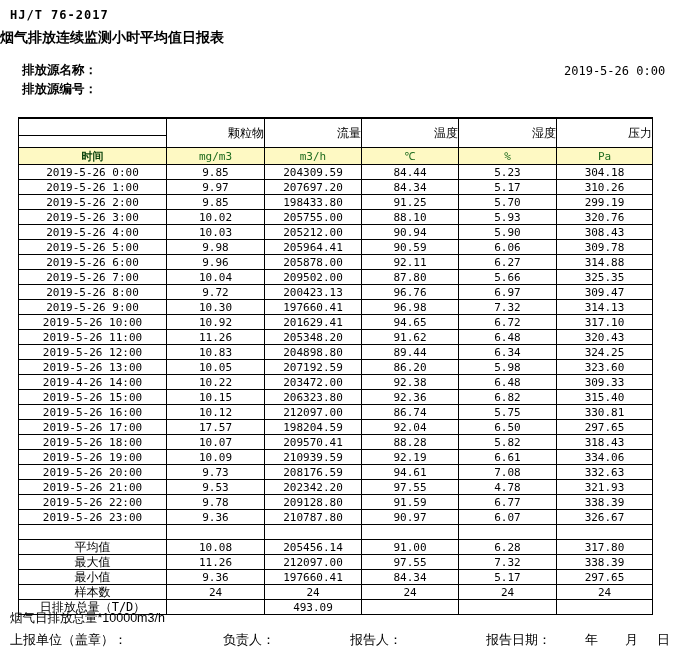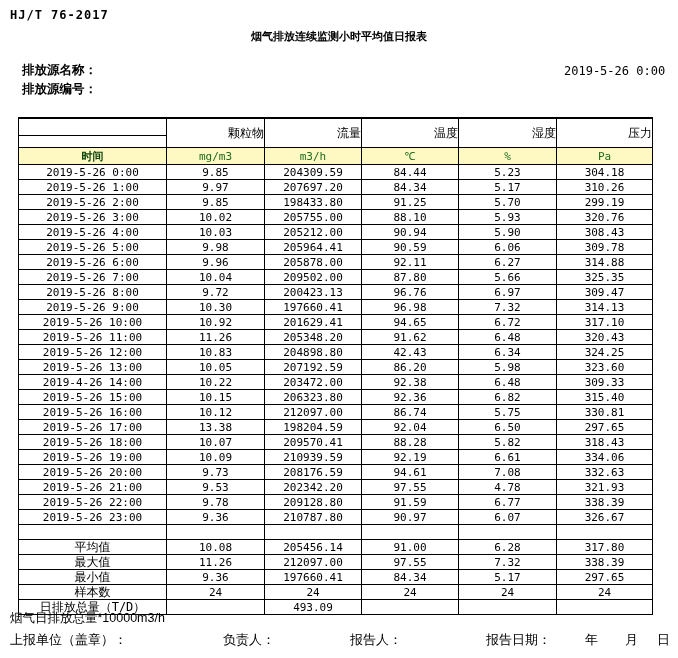--- a/index.html
+++ b/index.html
@@ -2,22 +2,22 @@
 <html><head>
 <meta charset="utf-8">
 <style>
   html,body{margin:0;padding:0;}
   body{
     width:678px;height:658px;position:relative;background:#ffffff;color:#000;
     font-family:"Liberation Sans",sans-serif;overflow:hidden;
   }
   .std{position:absolute;left:10px;top:8px;font-weight:bold;font-size:12px;
        font-family:"DejaVu Sans Mono",monospace;letter-spacing:1px;}
-  .title{position:absolute;left:0;top:29px;width:100%;text-align:center;
-         font-weight:bold;font-size:11px;}
+  .title{position:absolute;left:0;top:29px;width:100%;text-align:left;
+         font-weight:bold;font-size:14px;}
   .src-name{position:absolute;left:22px;top:62px;font-weight:bold;font-size:12.5px;}
   .src-code{position:absolute;left:22px;top:81px;font-weight:bold;font-size:12.5px;}
   .datetime{position:absolute;left:564px;top:64px;font-size:12px;
             font-family:"DejaVu Sans Mono",monospace;}
   table.report{
     position:absolute;left:18px;top:117px;width:634px;
     border-collapse:collapse;table-layout:fixed;
     border:1px solid #000;border-top:2.5px solid #000;
   }
   table.report td{
@@ -190,21 +190,21 @@
         <td>205348.20</td>
         <td>91.62</td>
         <td>6.48</td>
         <td>320.43</td>
       </tr>
 
       <tr>
         <td>2019-5-26 12:00</td>
         <td>10.83</td>
         <td>204898.80</td>
-        <td>42.43</td>
+        <td>89.44</td>
         <td>6.34</td>
         <td>324.25</td>
       </tr>
 
       <tr>
         <td>2019-5-26 13:00</td>
         <td>10.05</td>
         <td>207192.59</td>
         <td>86.20</td>
         <td>5.98</td>
@@ -233,21 +233,21 @@
         <td>2019-5-26 16:00</td>
         <td>10.12</td>
         <td>212097.00</td>
         <td>86.74</td>
         <td>5.75</td>
         <td>330.81</td>
       </tr>
 
       <tr>
         <td>2019-5-26 17:00</td>
-        <td>13.38</td>
+        <td>17.57</td>
         <td>198204.59</td>
         <td>92.04</td>
         <td>6.50</td>
         <td>297.65</td>
       </tr>
 
       <tr>
         <td>2019-5-26 18:00</td>
         <td>10.07</td>
         <td>209570.41</td>

